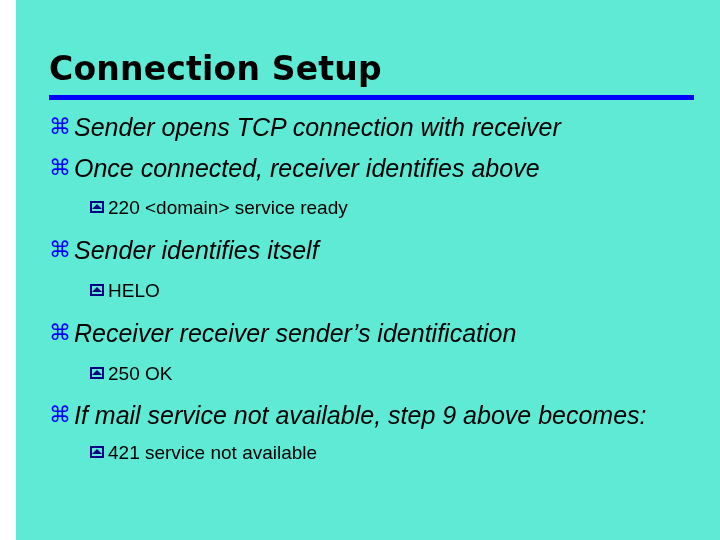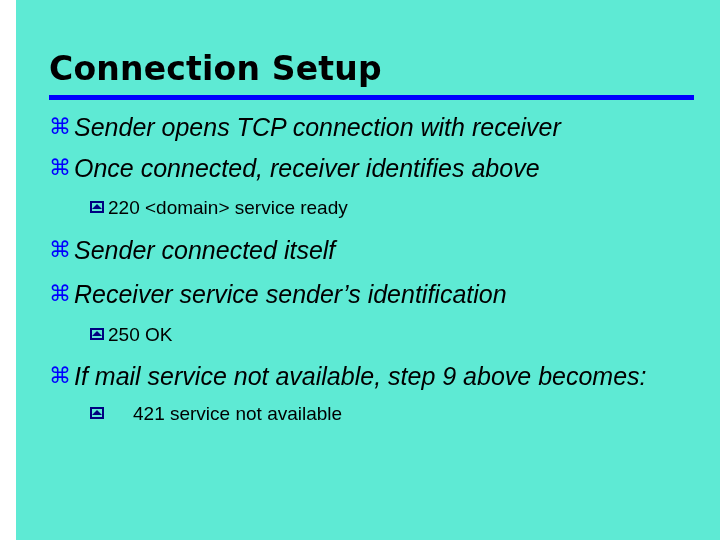--- a/index.html
+++ b/index.html
@@ -155,43 +155,50 @@
     <div class="bullet-row level2 sp-2">
       <span class="subbullet-glyph">
         <span class="box"></span>
           <span class="caret"></span>
       </span>
       <span class="bullet-text">220 &lt;domain&gt; service ready</span>
     </div>
 
     <div class="bullet-row level1 sp-3">
       <span class="bullet-glyph">⌘</span>
-      <span class="bullet-text">Sender connected itself</span>
-    </div>
-
+      <span class="bullet-text">Sender identifies itself</span>
+    </div>
+
+    <div class="bullet-row level2 sp-4">
+      <span class="subbullet-glyph">
+        <span class="box"></span>
+          <span class="caret"></span>
+      </span>
+      <span class="bullet-text">HELO</span>
+    </div>
 
     <div class="bullet-row level1 sp-5">
       <span class="bullet-glyph">⌘</span>
-      <span class="bullet-text">Receiver service sender’s identification</span>
+      <span class="bullet-text">Receiver receiver sender’s identification</span>
     </div>
 
     <div class="bullet-row level2 sp-6">
       <span class="subbullet-glyph">
         <span class="box"></span>
           <span class="caret"></span>
       </span>
       <span class="bullet-text">250 OK</span>
     </div>
 
     <div class="bullet-row level1 sp-7">
       <span class="bullet-glyph">⌘</span>
       <span class="bullet-text">If mail service not available, step 9 above becomes:</span>
     </div>
 
-    <div class="bullet-row level2" style="margin-top:6px;gap:25px;">
+    <div class="bullet-row level2" style="margin-top:6px;">
       <span class="subbullet-glyph">
         <span class="box"></span>
           <span class="caret"></span>
       </span>
       <span class="bullet-text">421 service not available</span>
     </div>
 
   </div>
 </div>
 

